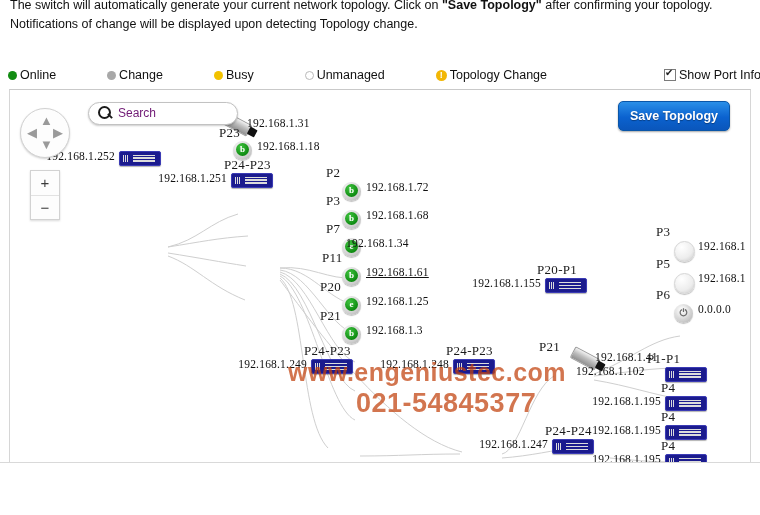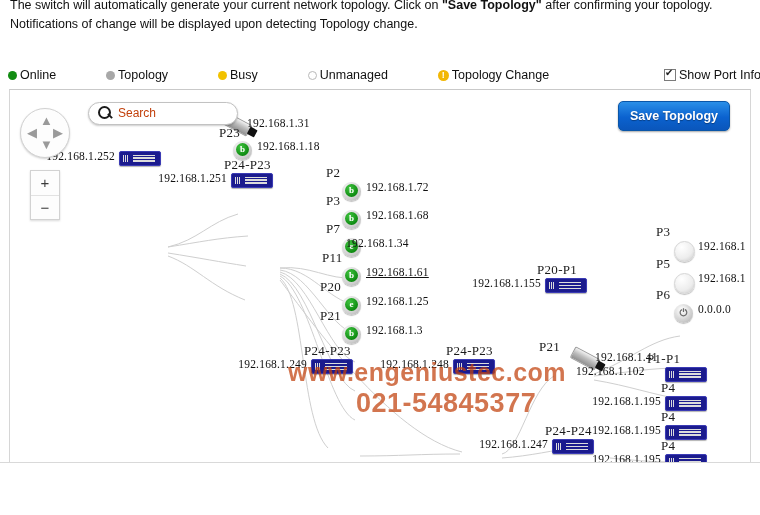--- a/index.html
+++ b/index.html
@@ -89,21 +89,21 @@
   }
   .search .mag{
     position:absolute;left:9px;top:3px;width:9px;height:9px;border-radius:50%;
     border:2px solid #1a1a1a;
   }
   .search .mag:after{
     content:"";position:absolute;left:7px;top:7px;width:6px;height:2px;
     background:#1a1a1a;transform:rotate(45deg);
   }
   .search .ph{
-    position:absolute;left:29px;top:3px;font-size:12px;color:#c2410c;
+    position:absolute;left:29px;top:3px;font-size:12px;color:#701a75;
   }
 
   
   .savebtn{
     position:absolute;left:618px;top:101px;width:110px;height:28px;
     border-radius:5px;border:1px solid #0a56a8;
     background:linear-gradient(#2a8fe8,#0b62cf 55%,#0a56bb);
     color:#fff;font-size:12.5px;font-weight:bold;
     text-align:center;line-height:28px;
     box-shadow:0 1px 2px rgba(0,0,0,.35);
@@ -193,21 +193,21 @@
     <span>topology. Notifications of change will be displayed upon detecting Topology change.</span>
   </div>
 
   <div class="legend">
     <div class="lg">
       <span class="dot online"></span>
       <span class="lbl">Online</span>
     </div>
     <div class="lg">
       <span class="dot offline"></span>
-      <span class="lbl">Topology</span>
+      <span class="lbl">Change</span>
     </div>
     <div class="lg">
       <span class="dot busy"></span>
       <span class="lbl">Busy</span>
     </div>
     <div class="lg">
       <span class="dot unmanaged"></span>
       <span class="lbl">Unmanaged</span>
     </div>
     <div class="lg">

